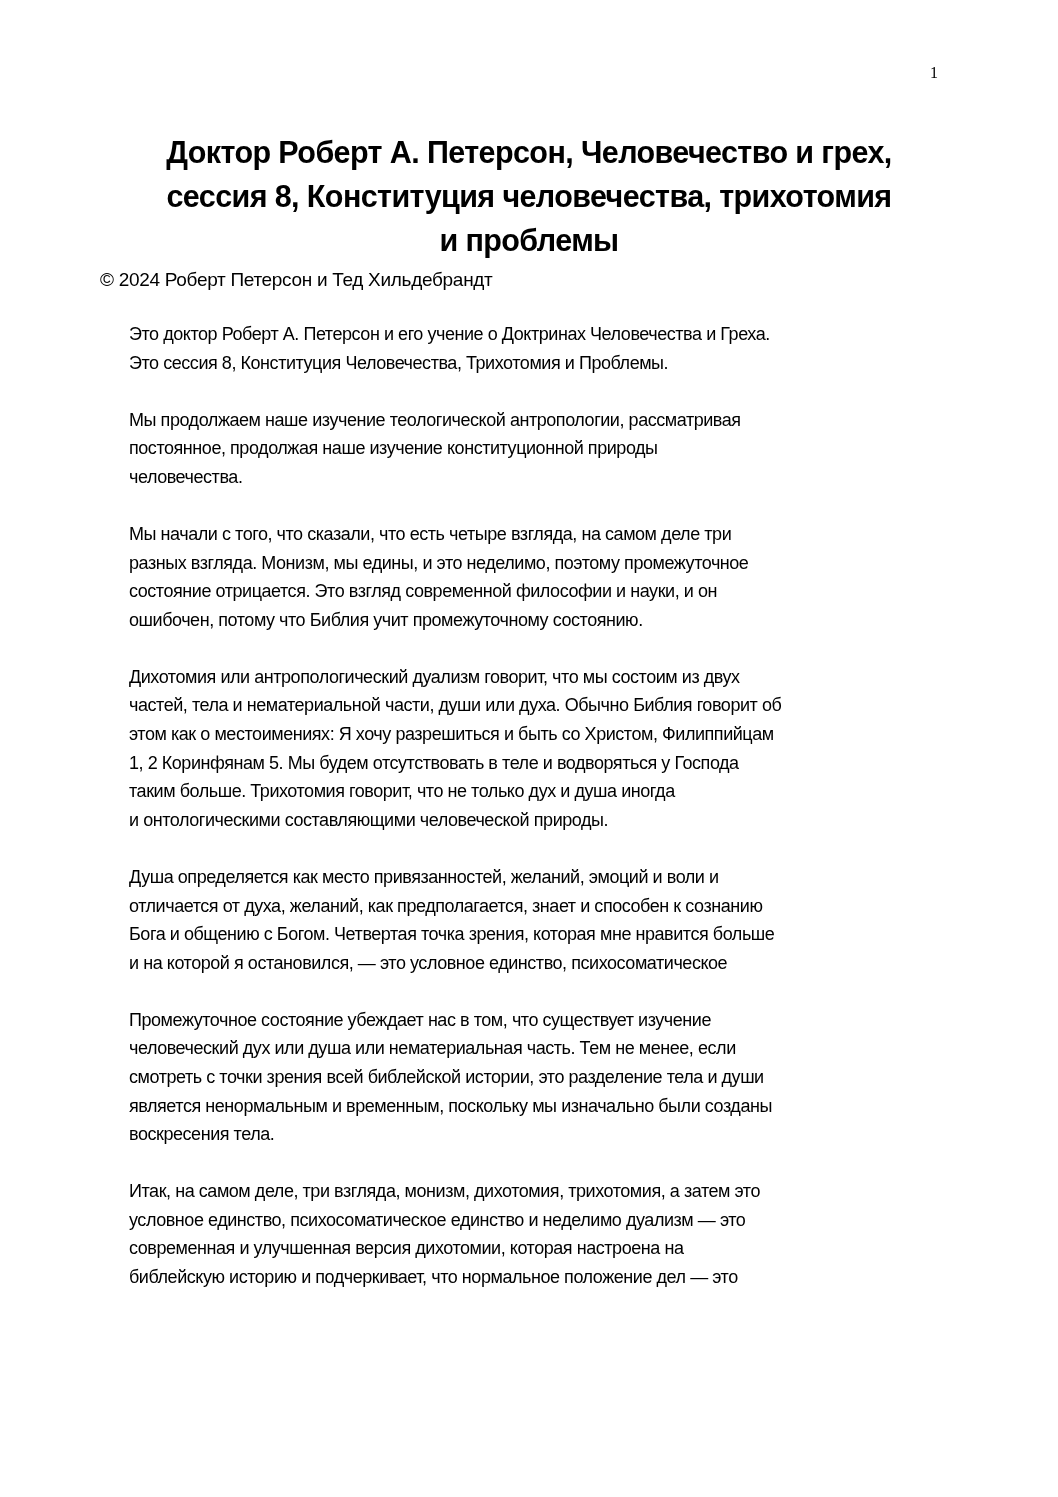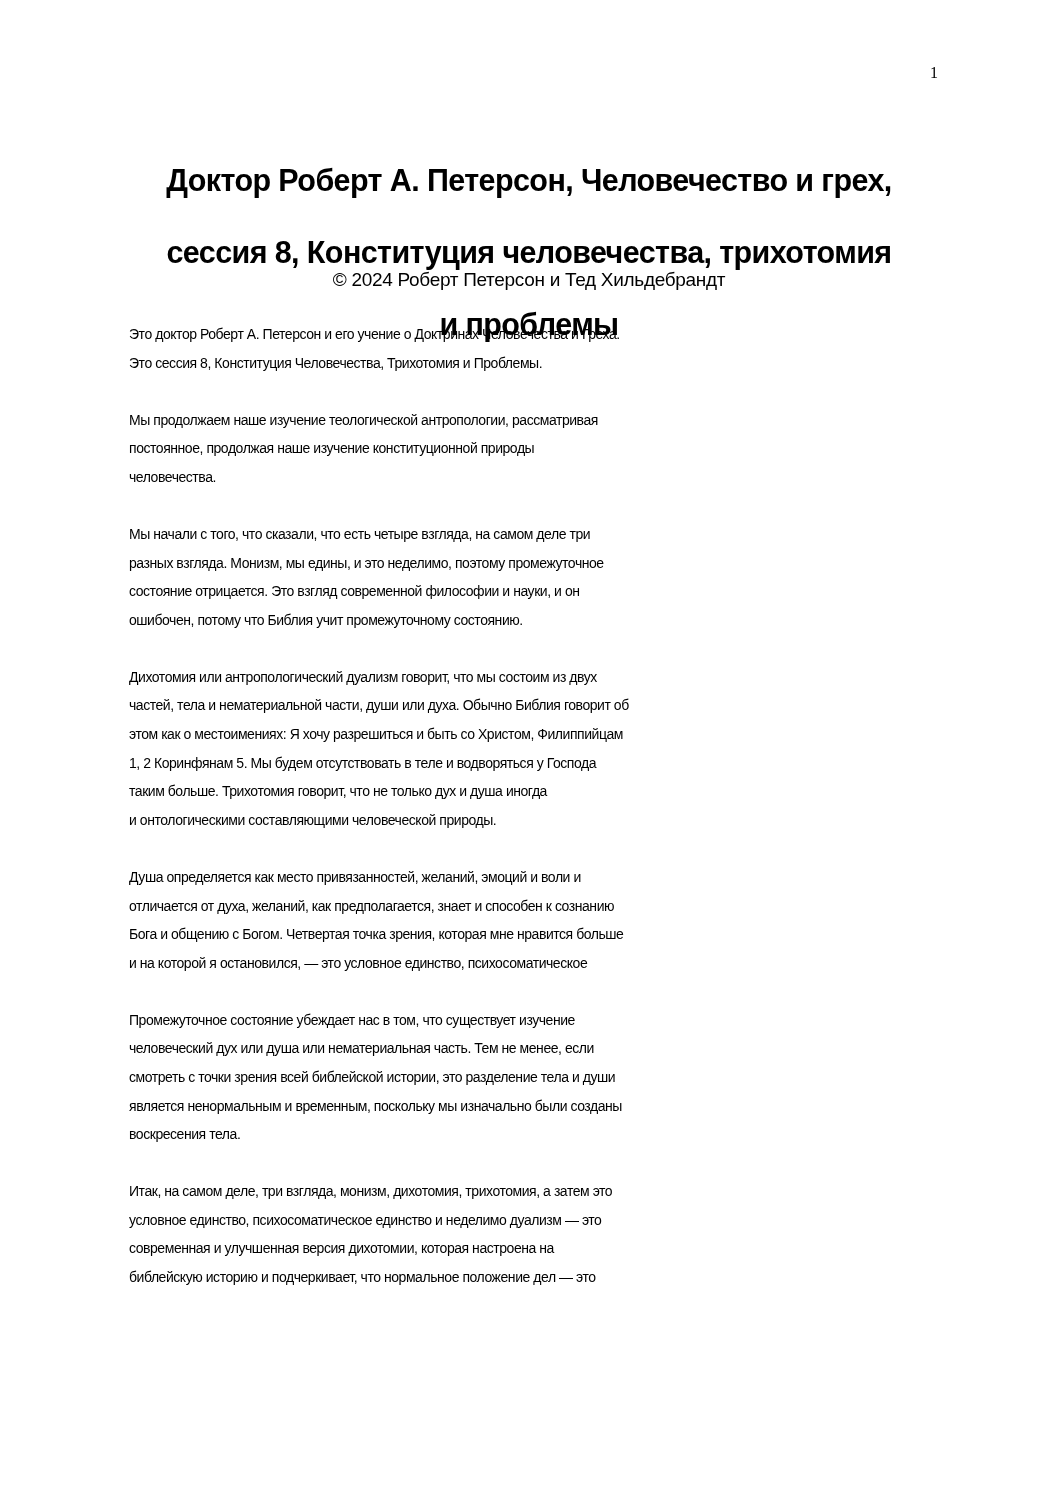--- a/index.html
+++ b/index.html
@@ -29,40 +29,40 @@
       top: 130px;
       left: 100px;
       width: 858px;
       text-align: center;
       font-weight: bold;
       font-size: 30.5px;
       line-height: 44px;
       letter-spacing: -0.6px;
       margin: 0;
     }
-    .title .tline { display: block; white-space: nowrap; margin-top: 28px; }
+    .title .tline { display: block; white-space: nowrap; }
     .copyright {
       position: absolute;
       top: 267px;
       left: 100px;
       width: 858px;
-      text-align: center;
+      text-align: left;
       font-size: 19px;
       line-height: 26px;
       letter-spacing: -0.3px;
     }
     .body {
       position: absolute;
       top: 320px;
       left: 129px;
       width: 820px;
     }
     .para {
       margin: 0 0 28.5px 0;
-      font-size: 14px;
+      font-size: 18px;
       line-height: 28.6px;
       letter-spacing: -0.45px;
     }
     .para .line {
       display: block;
       white-space: nowrap;
     }
   </style>
 </head>
 <body>

